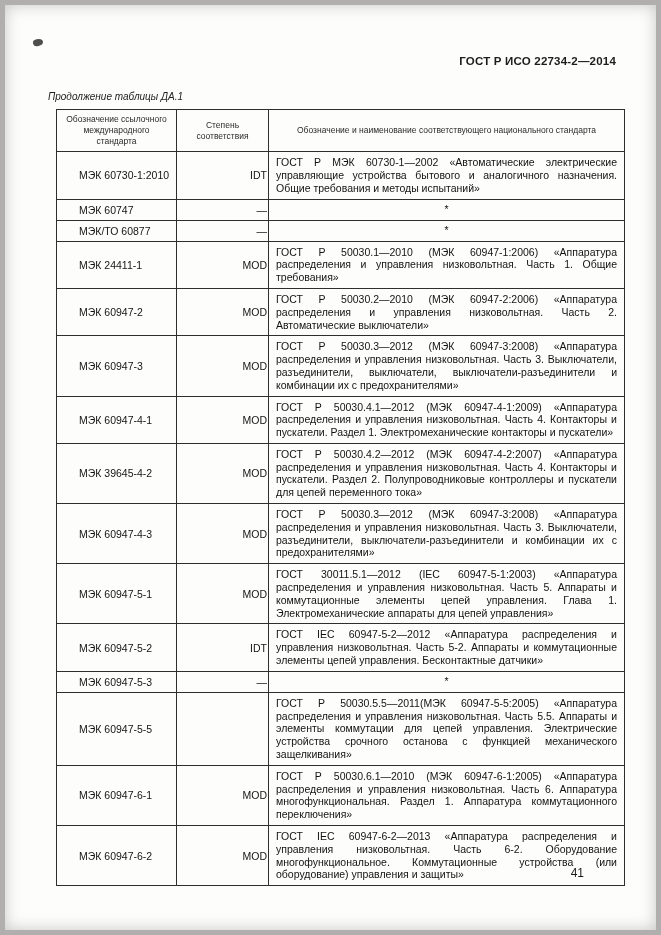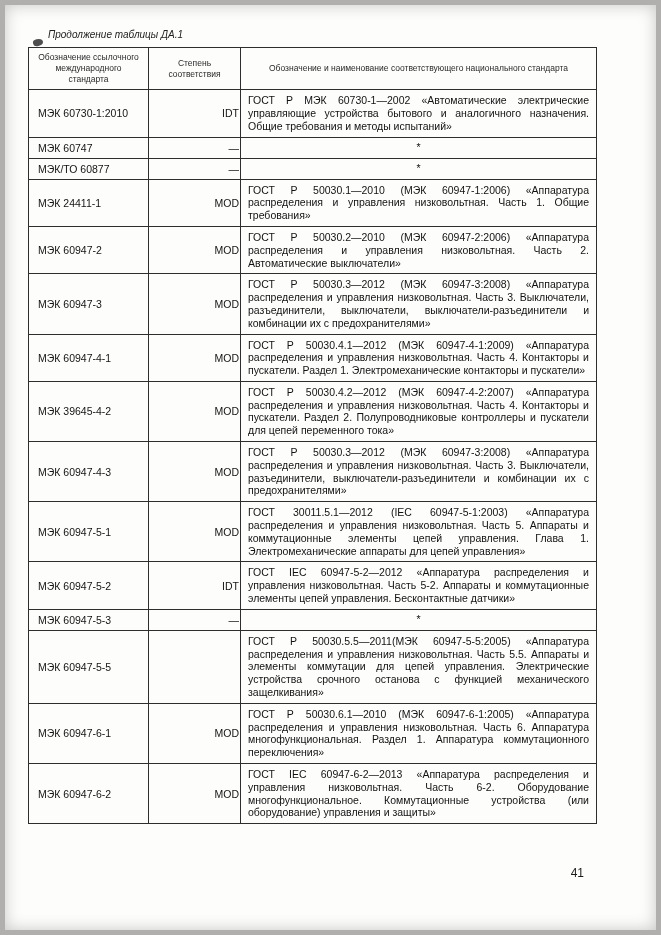--- a/index.html
+++ b/index.html
@@ -41,42 +41,42 @@
     letter-spacing: .2px;
   }
   .table-caption {
     margin: 24px 17px 7px 43px;
     font-size: 10px;
     font-style: italic;
     color: #222;
   }
   table.std-table {
     border-collapse: collapse;
-    margin-left: 23px;
+    margin-left: 51px;
     width: 568px;
     table-layout: fixed;
   }
   .std-table th, .std-table td {
     border: 1px solid #2e2e2e;
     box-sizing: border-box;
   }
   .std-table thead th {
     font-weight: normal;
     font-size: 8.5px;
     line-height: 1.3;
     color: #2a2a2a;
     text-align: center;
     vertical-align: middle;
     padding: 4px 8px;
     height: 36px;
   }
   td.ref {
     font-size: 10.5px;
     color: #141414;
-    padding: 4px 4px 4px 9px;
+    padding: 4px 4px 4px 22px;
     vertical-align: middle;
     line-height: 12px;
   }
   td.deg {
     font-size: 10.5px;
     color: #141414;
     text-align: right;
     vertical-align: middle;
   }
   td.std {
@@ -100,20 +100,21 @@
     color: #1c1c1c;
   }
 </style>
 </head>
 <body>
 
 <div class="scan-frame">
   <div class="page">
     <div class="artifact"></div>
 
+    <div class="doc-number">ГОСТ Р ИСО 22734-2—2014</div>
 
     <div class="table-caption">Продолжение таблицы ДА.1</div>
 
     <table class="std-table">
       <colgroup>
         <col style="width:120px">
         <col style="width:92px">
         <col style="width:356px">
       </colgroup>
       <thead>

